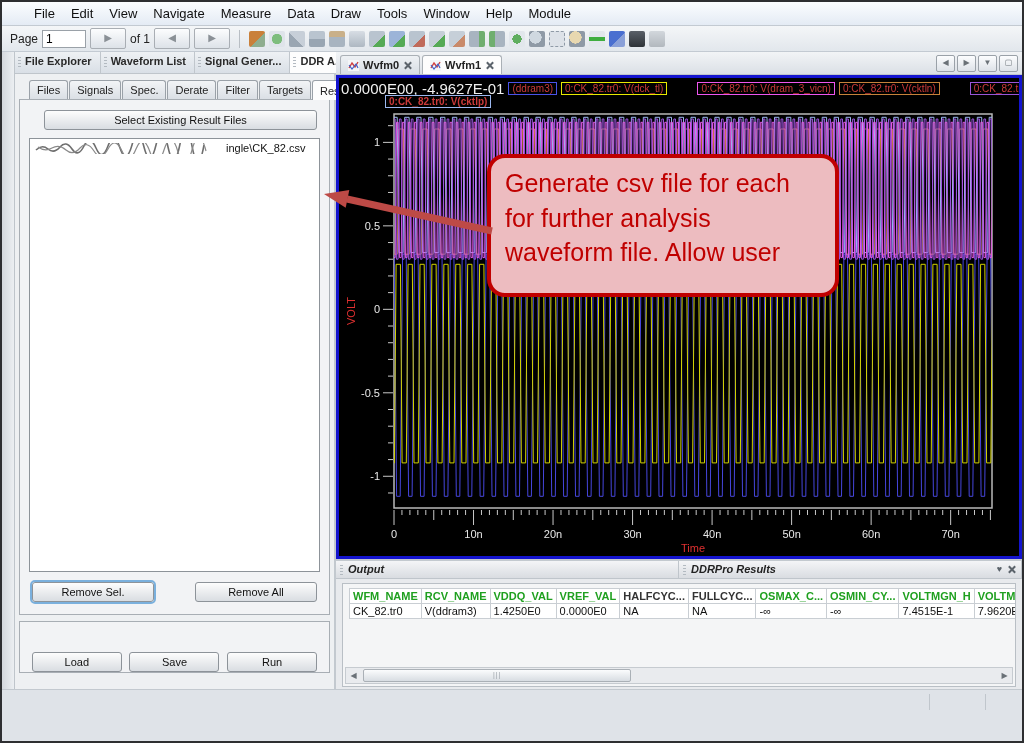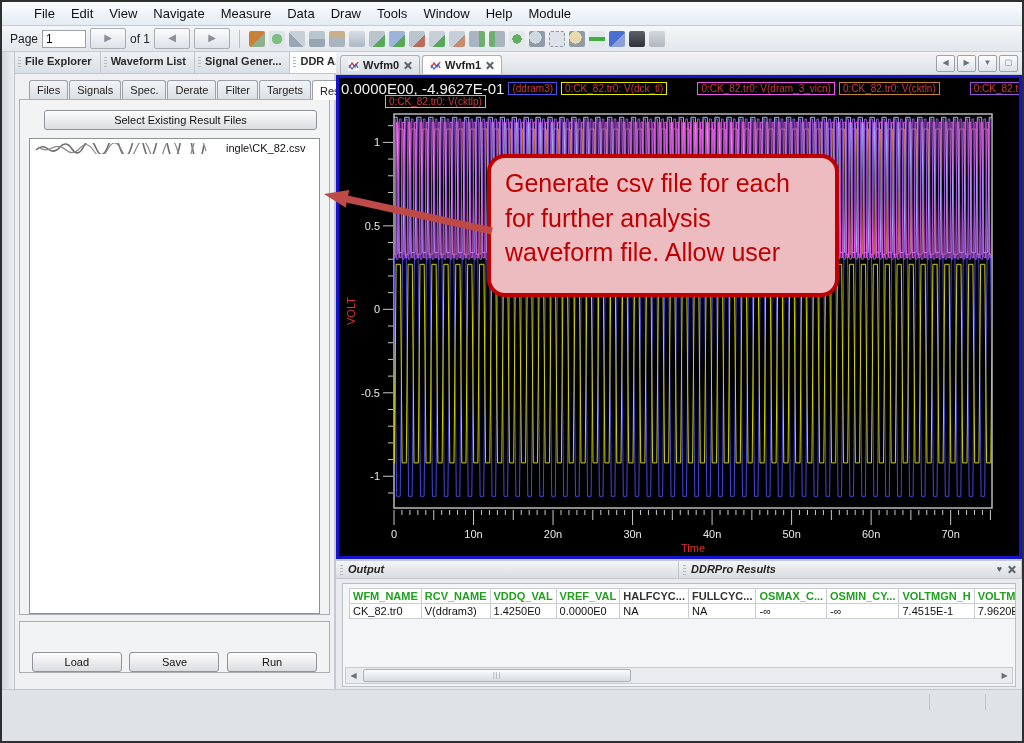--- a/index.html
+++ b/index.html
@@ -185,20 +185,24 @@
         <div class="btn selbtn">Select Existing Result Files</div>
         <div class="listbox">
           <div class="fileitem">
             <svg width="190" height="11" viewBox="0 0 190 11">
               <path d="M2,7 q6,-6 12,-1 t12,-2 t12,2 t12,-3 t12,2 t12,-2 t12,2 t12,-3 t12,2 t12,-2 t12,2 t12,-3 t12,2 t12,-1" fill="none" stroke="#6e6e6e" stroke-width="1.6"></path>
               <path d="M4,4 q7,5 14,1 t14,2 t14,-2 t14,3 t14,-2 t14,2 t14,-2 t14,3 t14,-2 t14,2 t14,-2 t14,1" fill="none" stroke="#8a8a8a" stroke-width="1.2"></path>
             </svg>
             <span>ingle\CK_82.csv</span>
           </div>
         </div>
+        <div class="removerow">
+          <div class="btn focused">Remove Sel.</div>
+          <div class="btn">Remove All</div>
+        </div>
       </div>
       <div class="groupbox gb2">
         <div class="lsr-row">
           <div class="btn">Load</div>
           <div class="btn">Save</div>
           <div class="btn">Run</div>
         </div>
       </div>
     </div>
 
@@ -233,21 +237,21 @@
       <div class="waveview">
         <div class="legend-row lr1">
           <span class="coords">0.0000E00, -4.9627E-01</span>
           <span class="lbox" style="border-color: rgb(74, 82, 232);">(ddram3)</span>
           <span class="lbox" style="border-color: rgb(232, 232, 0);">0:CK_82.tr0: V(dck_tl)</span>
           <span class="lbox" style="margin-left: 26px; border-color: rgb(238, 85, 238);">0:CK_82.tr0: V(dram_3_vicn)</span>
           <span class="lbox" style="border-color: rgb(198, 129, 58);">0:CK_82.tr0: V(cktln)</span>
           <span class="lbox" style="margin-left: 26px; border-color: rgb(154, 85, 216);">0:CK_82.tr0: V(dra</span>
         </div>
         <div class="legend-row lr2">
-          <span class="lbox" style="border-color: rgb(156, 184, 240);">0:CK_82.tr0: V(cktlp)</span>
+          <span class="lbox" style="border-color: rgb(156, 184, 240); font-weight: bold;">0:CK_82.tr0: V(cktlp)</span>
         </div>
         <svg id="wave-svg" width="672" height="476" viewBox="0 0 672 476">
             <clipPath id="pc">
               <rect x="55" y="36" width="598" height="394"></rect>
             </clipPath>
             <rect x="55" y="36" width="598" height="394" fill="none" stroke="#b9b9b9" stroke-width="1.5"></rect>
             <line x1="49" y1="414.97457627118644" x2="54" y2="414.97457627118644" stroke="#c9c9c9"></line>
             <line x1="44" y1="398.2796610169492" x2="54" y2="398.2796610169492" stroke="#c9c9c9"></line>
             <line x1="49" y1="381.58474576271186" x2="54" y2="381.58474576271186" stroke="#c9c9c9"></line>
             <line x1="49" y1="364.8898305084746" x2="54" y2="364.8898305084746" stroke="#c9c9c9"></line>

